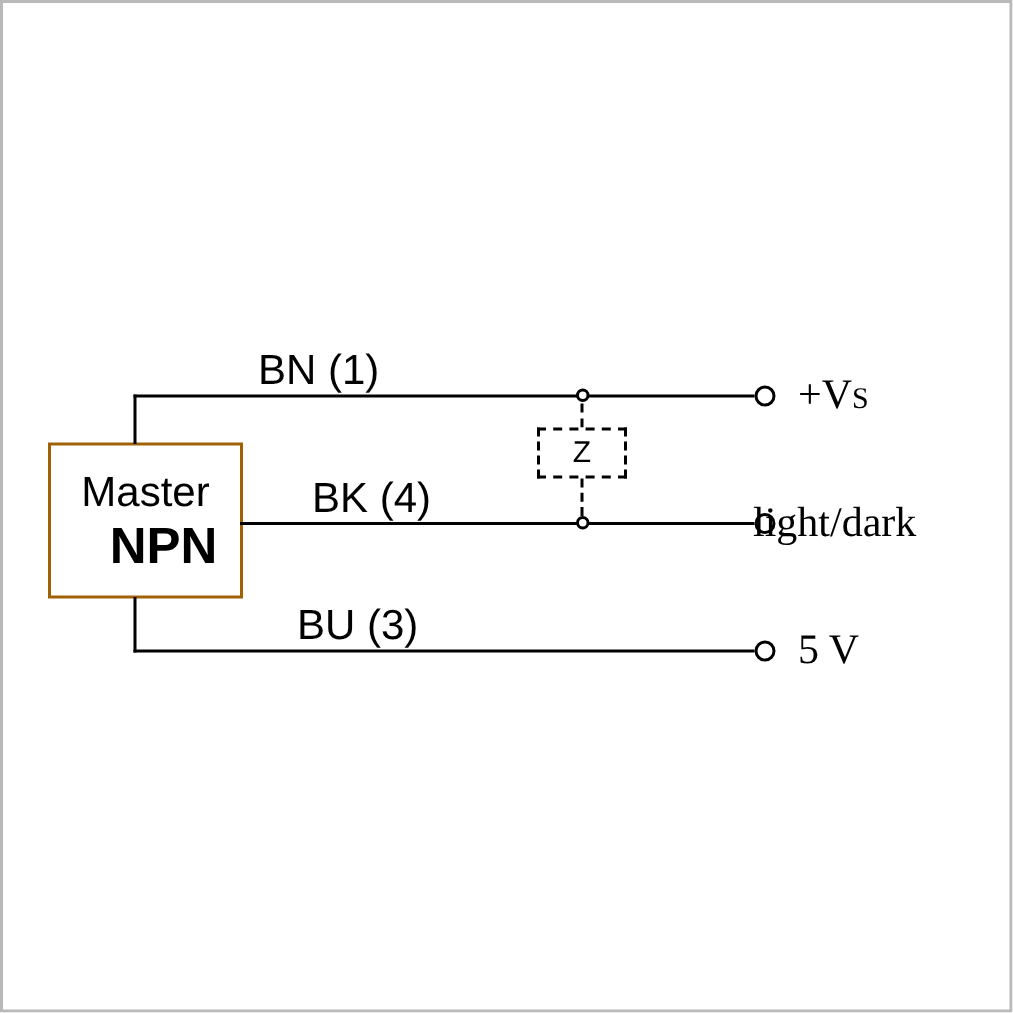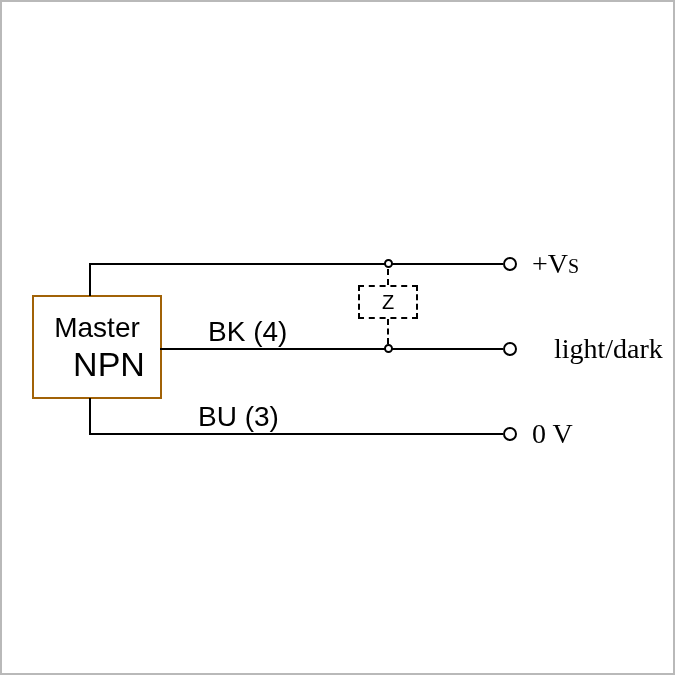--- a/index.html
+++ b/index.html
@@ -58,21 +58,21 @@
     align-items: center;
     justify-content: center;
   }
   .device-line1 {
     font-size: 28px;
     line-height: 34px;
   }
   .device-line2 {
     font-size: 34px;
     line-height: 38px;
-    font-weight: normal;
+    font-weight: bold;
     margin-left: 24px;
   }
   .wire-label {
     position: absolute;
     font-size: 28px;
     line-height: 28px;
     white-space: nowrap;
   }
   .term-label {
     position: absolute;
@@ -109,33 +109,34 @@
 
 <div class="canvas">
 
   <div class="device-box">
     <div class="device-line1">Master</div>
     <div class="device-line2">NPN</div>
   </div>
 
   <div class="vline" style="left:87px; top:261px; height:33px;"></div>
   <div class="hline" style="left:87px; top:261px; width:414px;"></div>
+  <div class="wire-label" style="left:170px; top:231px;">BN (1)</div>
   <div class="terminal" style="left:501px; top:255px;"></div>
   <div class="term-label" style="left:530px; top:246px;"><span>+V</span><span class="sub">S</span></div>
 
   <div class="hline" style="left:158px; top:346px; width:343px;"></div>
   <div class="wire-label" style="left:170px; top:316px;margin-left:36px;">BK (4)</div>
   <div class="terminal" style="left:501px; top:340px;"></div>
-  <div class="term-label" style="left:552px; top:331px;"><span>light/dark</span><span class="sub"></span></div>
+  <div class="term-label" style="left:500px; top:331px;"><span>light/dark</span><span class="sub"></span></div>
 
   <div class="vline" style="left:87px; top:396px; height:37px;"></div>
   <div class="hline" style="left:87px; top:431px; width:414px;"></div>
   <div class="wire-label" style="left:170px; top:401px;margin-left:26px;">BU (3)</div>
   <div class="terminal" style="left:501px; top:425px;"></div>
-  <div class="term-label" style="left:530px; top:416px;"><span>0 V</span><span class="sub"></span></div>
+  <div class="term-label" style="left:530px; top:416px;"><span>5 V</span><span class="sub"></span></div>
 
   <div class="node" style="left:382px; top:257px;"></div>
   <div class="dash-v" style="left:385px; top:267px; height:16px;"></div>
   <div class="zbox">
     <span>Z</span>
   </div>
   <div class="dash-v" style="left:385px; top:317px; height:25px;"></div>
   <div class="node" style="left:382px; top:342px;"></div>
 
 </div>

